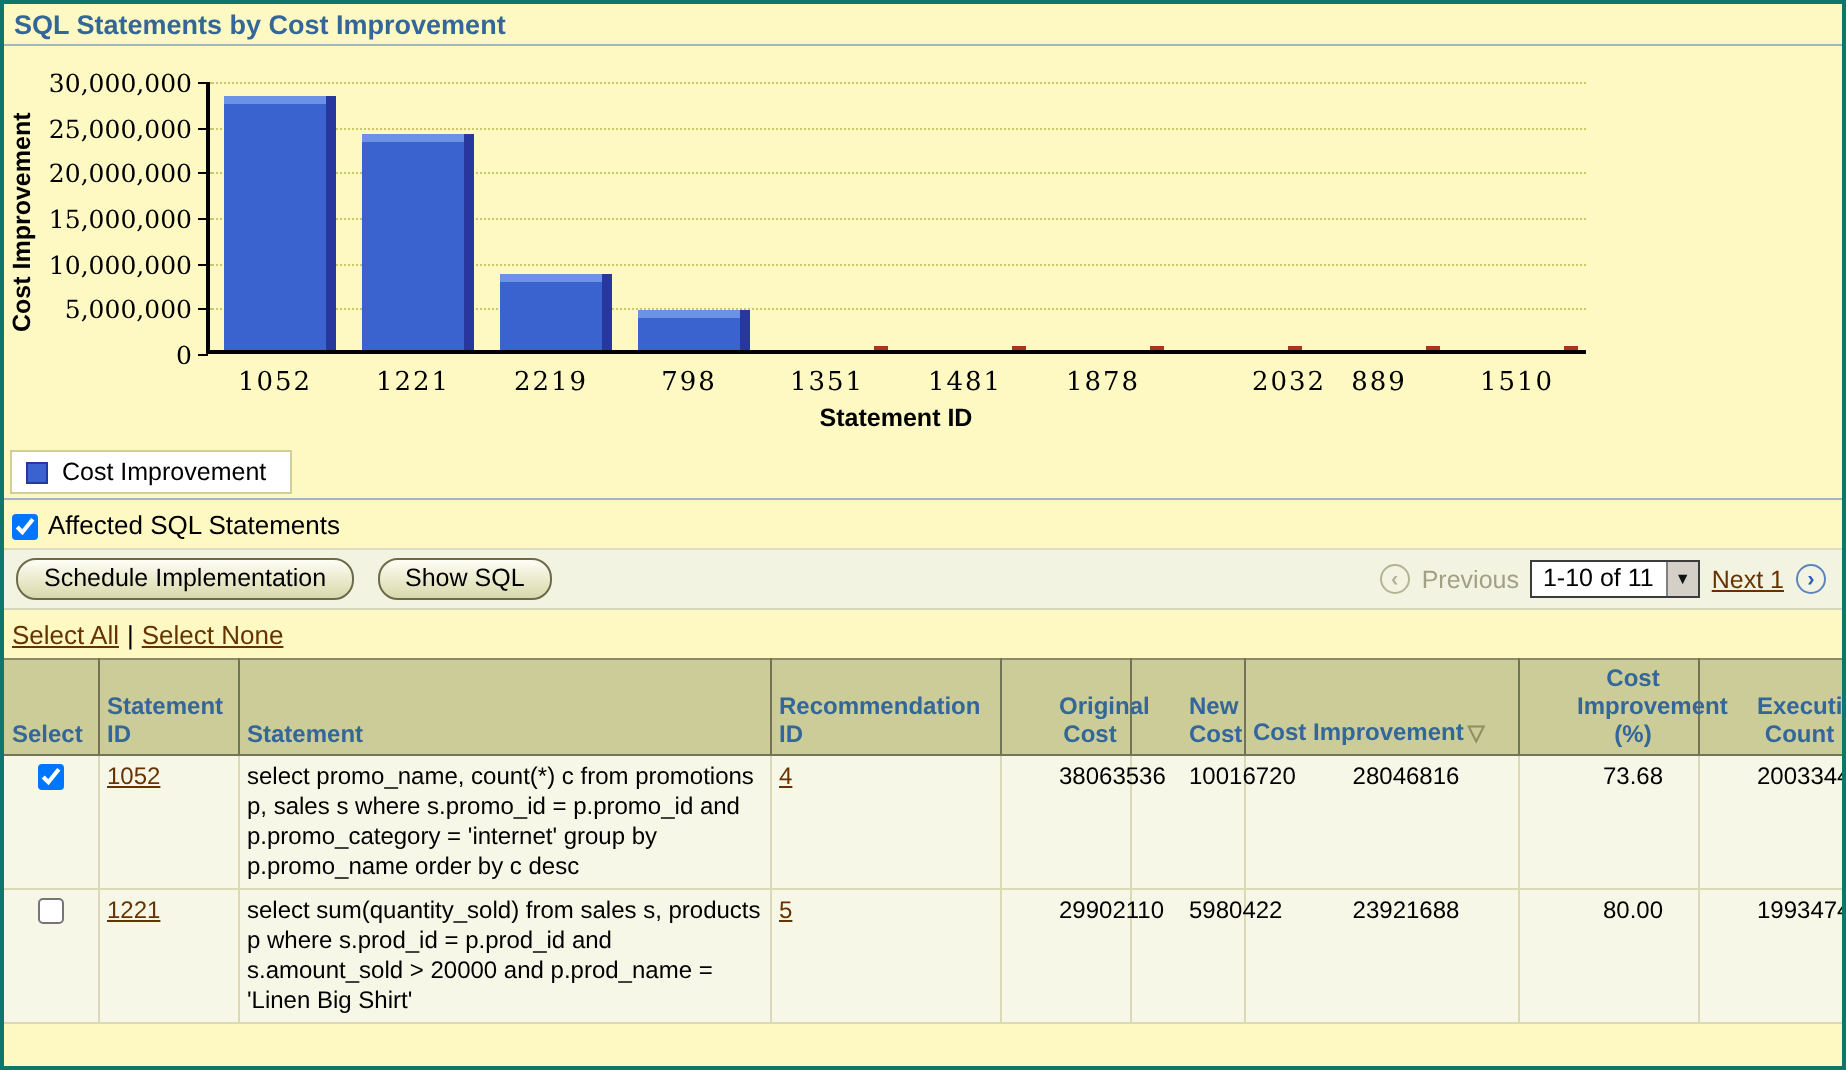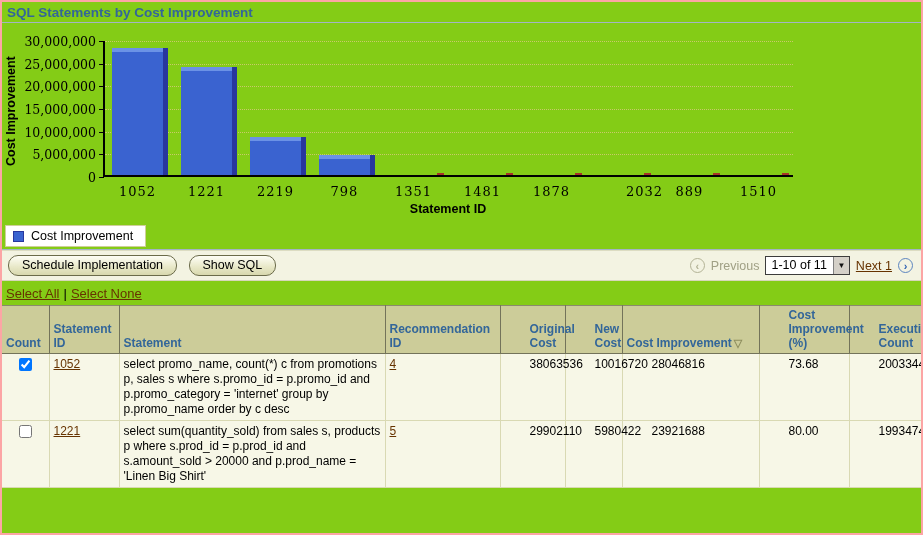--- a/index.html
+++ b/index.html
@@ -1,19 +1,19 @@
 <!DOCTYPE html>
 <html><head>
 <meta charset="utf-8">
 <style>
   * { margin:0; padding:0; box-sizing:border-box; }
   html,body { background:#fff; }
   body { font-family:"Liberation Sans", sans-serif; }
-  .screen { position:relative; width:923px; height:535px; border:2px solid #fca5a5;
-            background:#84cc16; overflow:hidden; }
+  .screen { position:relative; width:923px; height:535px; border:2px solid #0f766e;
+            background:#fef9c3; overflow:hidden; }
 
   
   .sec-title { color:#336699; font-size:13.5px; font-weight:bold; padding:3px 6px 2px 5px; }
   .rule { height:1px; background:#a3b4c4; border:0; }
 
   
   .chart { position:relative; height:196px; margin-top:2px; }
   .plot { position:absolute; left:101px; top:16px; width:690px; height:136px;
           border-left:2px solid #000; border-bottom:2px solid #000; }
   .gridline { position:absolute; left:0; right:0; height:0; border-top:1px dotted #c9c96a; }
@@ -62,21 +62,21 @@
   
   .select-links { padding:5px 2px 4px 4px; font-size:13px; }
   .select-links .sep { color:#000; margin:0 4px; }
 
   
   table.data { width:923px; border-collapse:collapse; table-layout:fixed; font-size:12px; }
   table.data th { background:#cccc99; color:#336699; font-weight:bold; font-size:12px;
                   vertical-align:bottom; text-align:left; padding:2px 4px 3px;
                   border-right:1px solid #73735a; border-top:1px solid #8a8a6d;
                   border-bottom:1px solid #73735a; height:47px; line-height:14px; }
-  table.data th.num, table.data td.num { text-align:left;padding-left:29px; }
+  table.data th.num, table.data td.num { text-align:center;padding-left:29px; }
   table.data th:last-child { border-right:0; }
   table.data td { background:#f7f7e7; vertical-align:top; padding:3px 4px;
                   border-right:1px solid #d9d9b3; border-bottom:1px solid #d9d9b3;
                   color:#000; line-height:15px; }
   table.data td:last-child { border-right:0; }
   table.data td.ck { text-align:center; }
   .sort-indicator { color:#8f8f5f; font-size:11px; margin-left:2px; }
   input[type=checkbox] { width:13px; height:13px; margin-top:1px; }
 </style>
 </head>
@@ -148,20 +148,24 @@
     </div>
 
   <div class="legend">
     <span class="legend-swatch"></span>
     <span class="legend-label">Cost Improvement</span>
   </div>
 
   
   <div class="rule"></div>
 
+  <div class="filter-row">
+    <input type="checkbox" id="affected-cb" checked="" style="">
+    <label for="affected-cb">Affected SQL Statements</label>
+  </div>
 
   <div class="toolbar">
     <div>
       <button class="btn">Schedule Implementation</button>
       <button class="btn">Show SQL</button>
     </div>
     <div class="pager">
       <span class="circle-icon prev-icon">‹</span>
       <span class="prev-label">Previous</span>
       <span class="dropdown">
@@ -184,21 +188,21 @@
         <col style="width:266px">
       <col style="width:115px">
         <col style="width:65px">
         <col style="width:57px">
       <col style="width:137px">
         <col style="width:90px">
         <col style="width:76px">
     </colgroup>
     <thead>
       <tr>
-        <th>Count</th>
+        <th>Select</th>
         <th>Statement ID</th>
         <th>Statement</th>
         <th>Recommendation ID</th>
         <th class="num">Original Cost</th>
         <th class="num">New Cost</th>
         <th><span>Cost Improvement</span><span class="sort-indicator">▽</span></th>
         <th class="num">Cost Improvement (%)</th>
         <th class="num">Execution Count</th>
       </tr>
     </thead>

